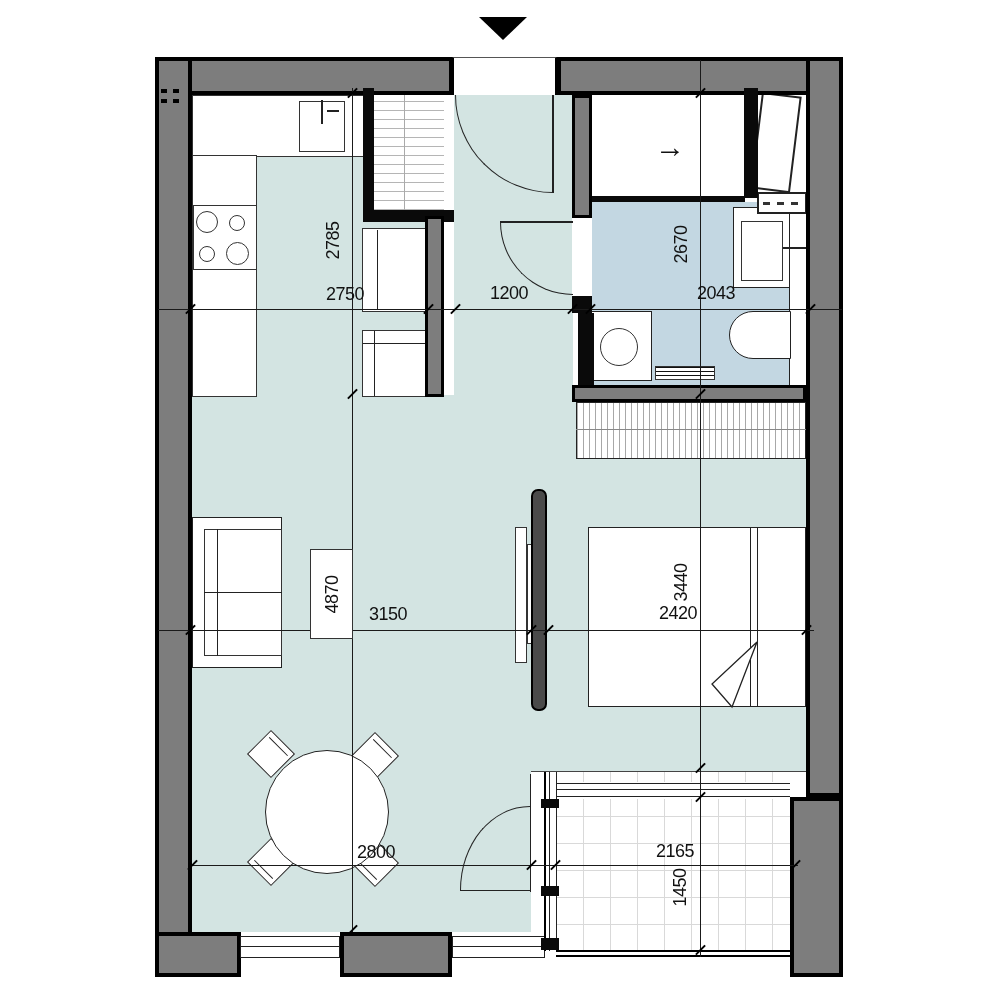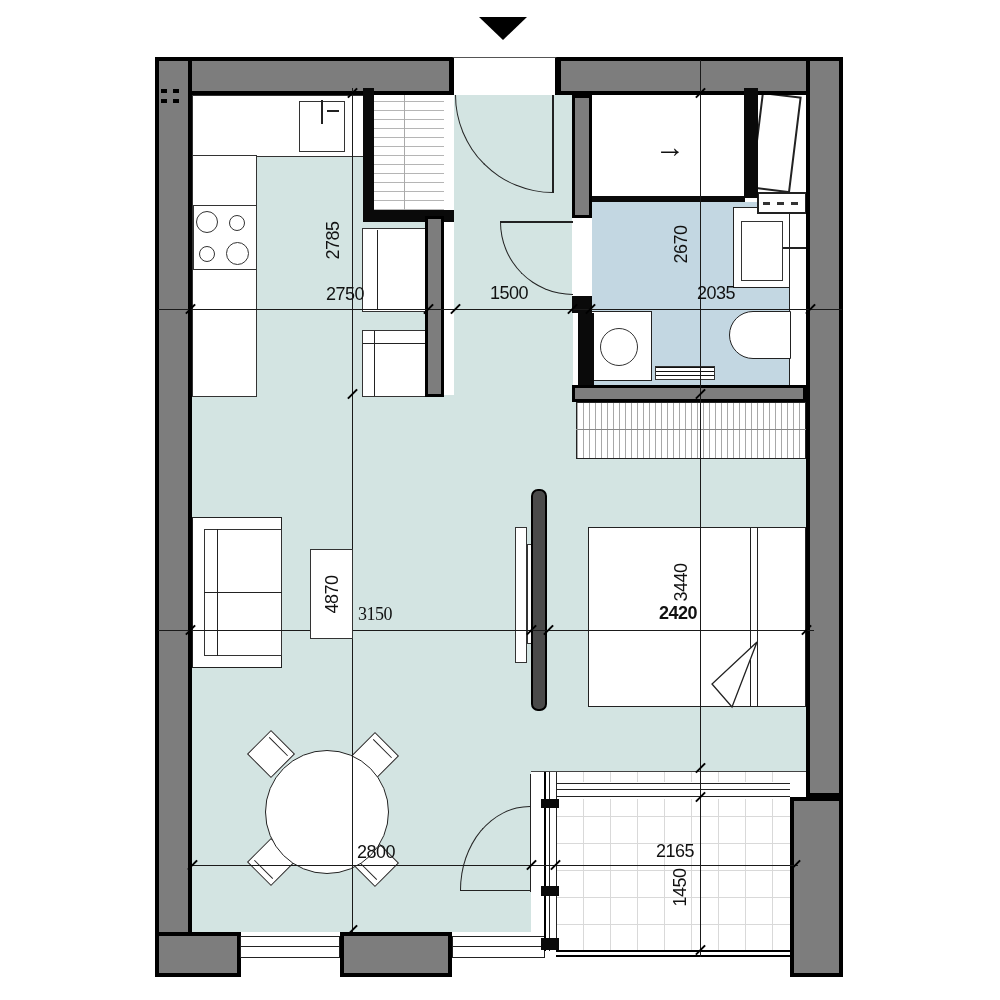--- a/index.html
+++ b/index.html
@@ -188,26 +188,26 @@
   <div class="tick" style="left:346px;top:92px;"></div>
   <div class="tick" style="left:346px;top:393px;"></div>
   <div class="tick" style="left:346px;top:929px;"></div>
   <div class="tick" style="left:694px;top:92px;"></div>
   <div class="tick" style="left:694px;top:393px;"></div>
   <div class="tick" style="left:694px;top:767px;"></div>
   <div class="tick" style="left:694px;top:796px;"></div>
   <div class="tick" style="left:694px;top:949px;"></div>
 
   <span class="lbl" style="left:313px;top:285px;">2750</span>
-  <span class="lbl" style="left:477px;top:284px;">1500</span>
-  <span class="lbl" style="left:684px;top:284px;">2035</span>
+  <span class="lbl" style="left:477px;top:284px;">1200</span>
+  <span class="lbl" style="left:684px;top:284px;">2043</span>
   <span class="vlbl" style="left:301px;top:231px;">2785</span>
   <span class="vlbl" style="left:649px;top:235px;">2670</span>
-  <span class="lbl" style="left:343px;top:605px;font-family:Liberation Serif, serif;">3150</span>
-  <span class="lbl" style="left:646px;top:604px;font-weight:bold;">2420</span>
+  <span class="lbl" style="left:356px;top:605px;">3150</span>
+  <span class="lbl" style="left:646px;top:604px;">2420</span>
   <span class="vlbl" style="left:649px;top:573px;">3440</span>
   <span class="lbl" style="left:344px;top:843px;">2800</span>
   <span class="lbl" style="left:643px;top:842px;">2165</span>
   <span class="vlbl" style="left:648px;top:878px;">1450</span>
 
   <div class="f1" style="left:310px;top:549px;width:43px;height:90px;z-index:6;">
     <span class="vlbl" style="left:-11px;top:35px;">4870</span>
   </div>
 
   <div class="tri" style="left:479px;top:17px;"></div>

